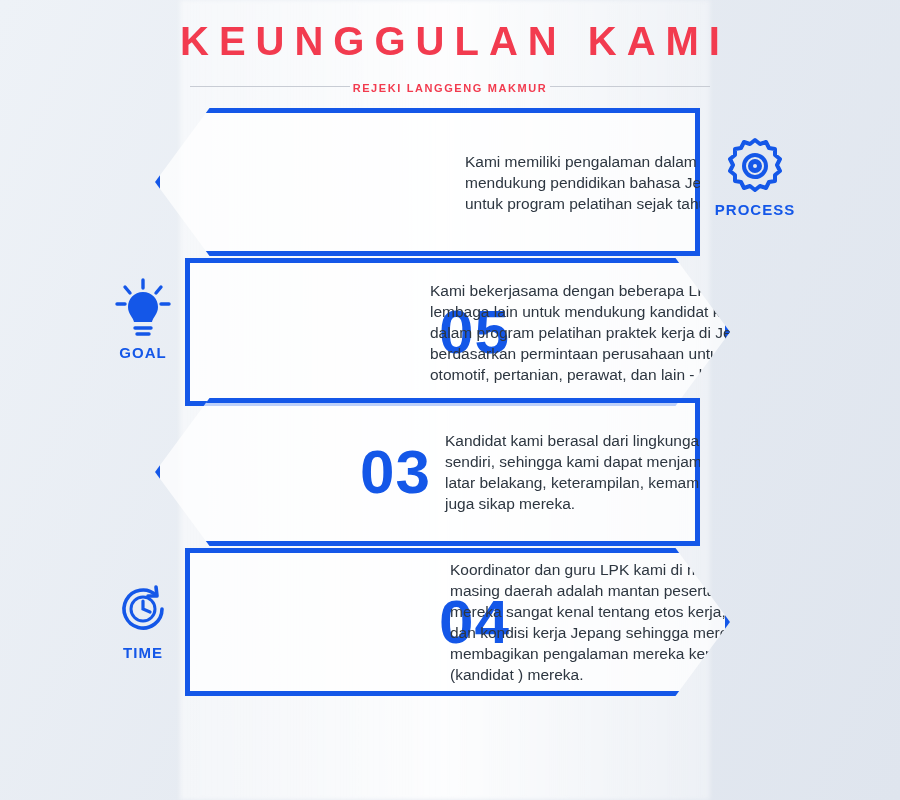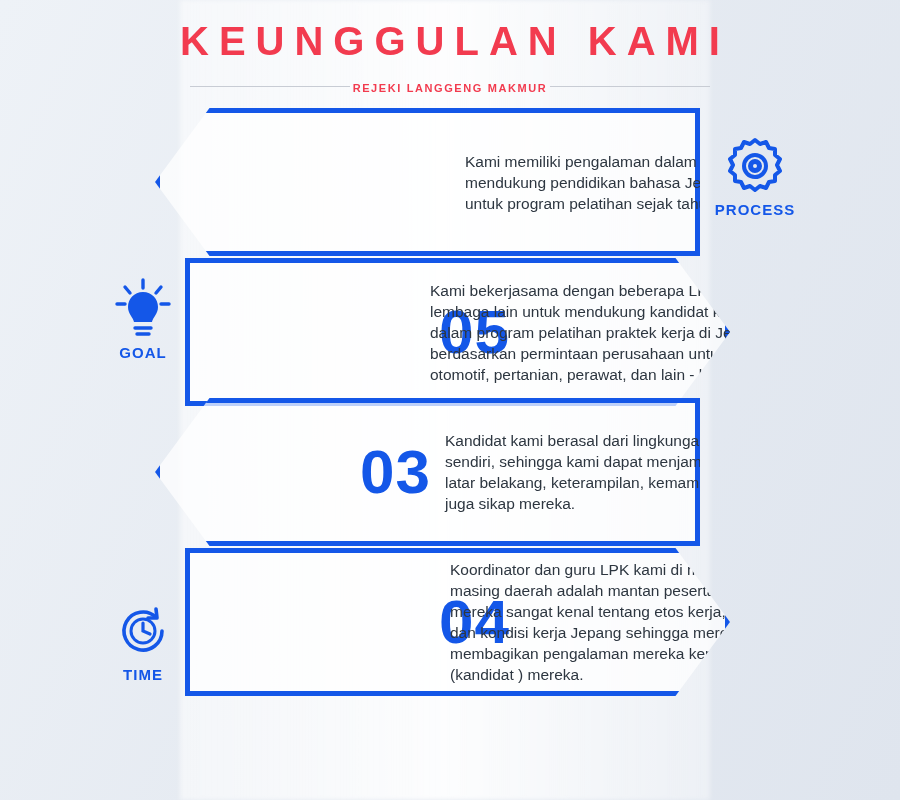--- a/index.html
+++ b/index.html
@@ -159,21 +159,21 @@
     display: block;
     font-size: 15px;
     font-weight: bold;
     letter-spacing: 1px;
     color: #1457e8;
     margin-top: 4px;
   }
   #icon-process { left: 700px; top: 135px; }
   #icon-idea    { left: 88px;  top: 278px; }
   #icon-goal    { left: 698px; top: 440px; }
-  #icon-time    { left: 88px;  top: 600px; }
+  #icon-time    { left: 88px;  top: 578px; }
 
   svg { display: block; margin: 0 auto; }
 </style>
 </head>
 <body>
 
 <div id="page">
 
   <div class="header">
     <div class="title">KEUNGGULAN KAMI</div>

